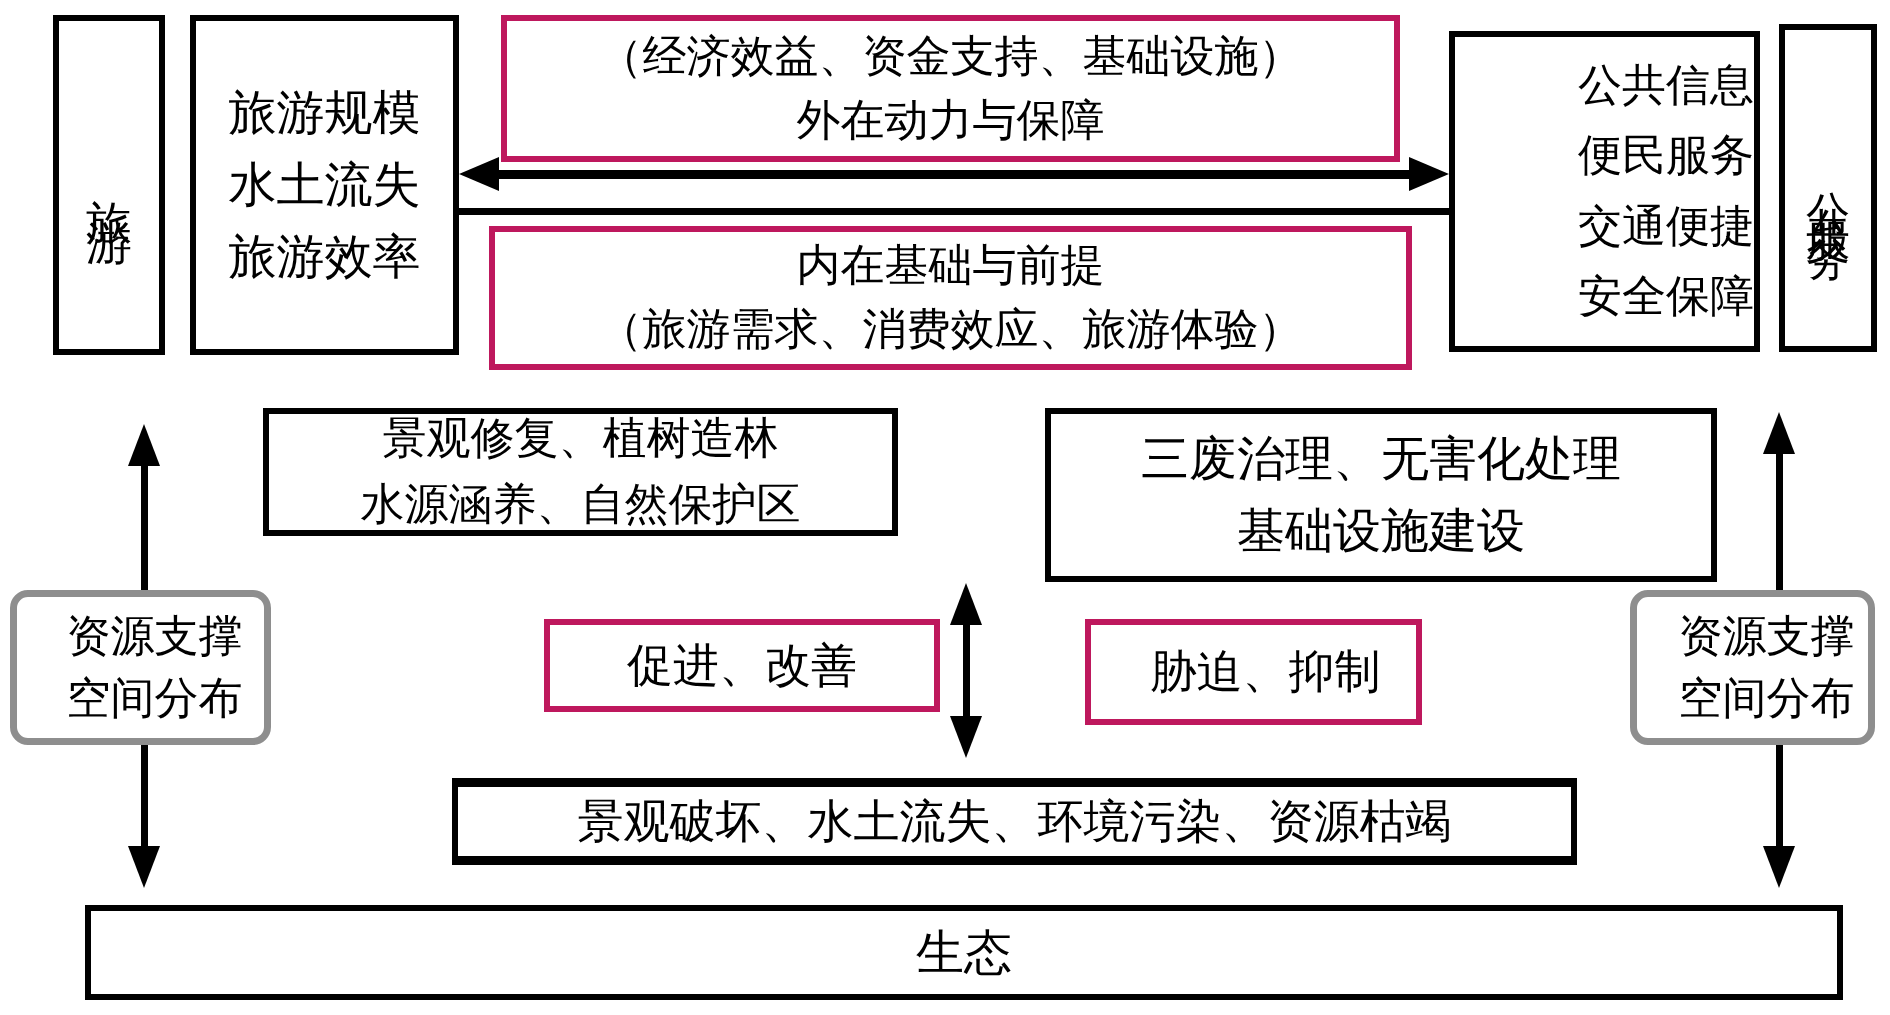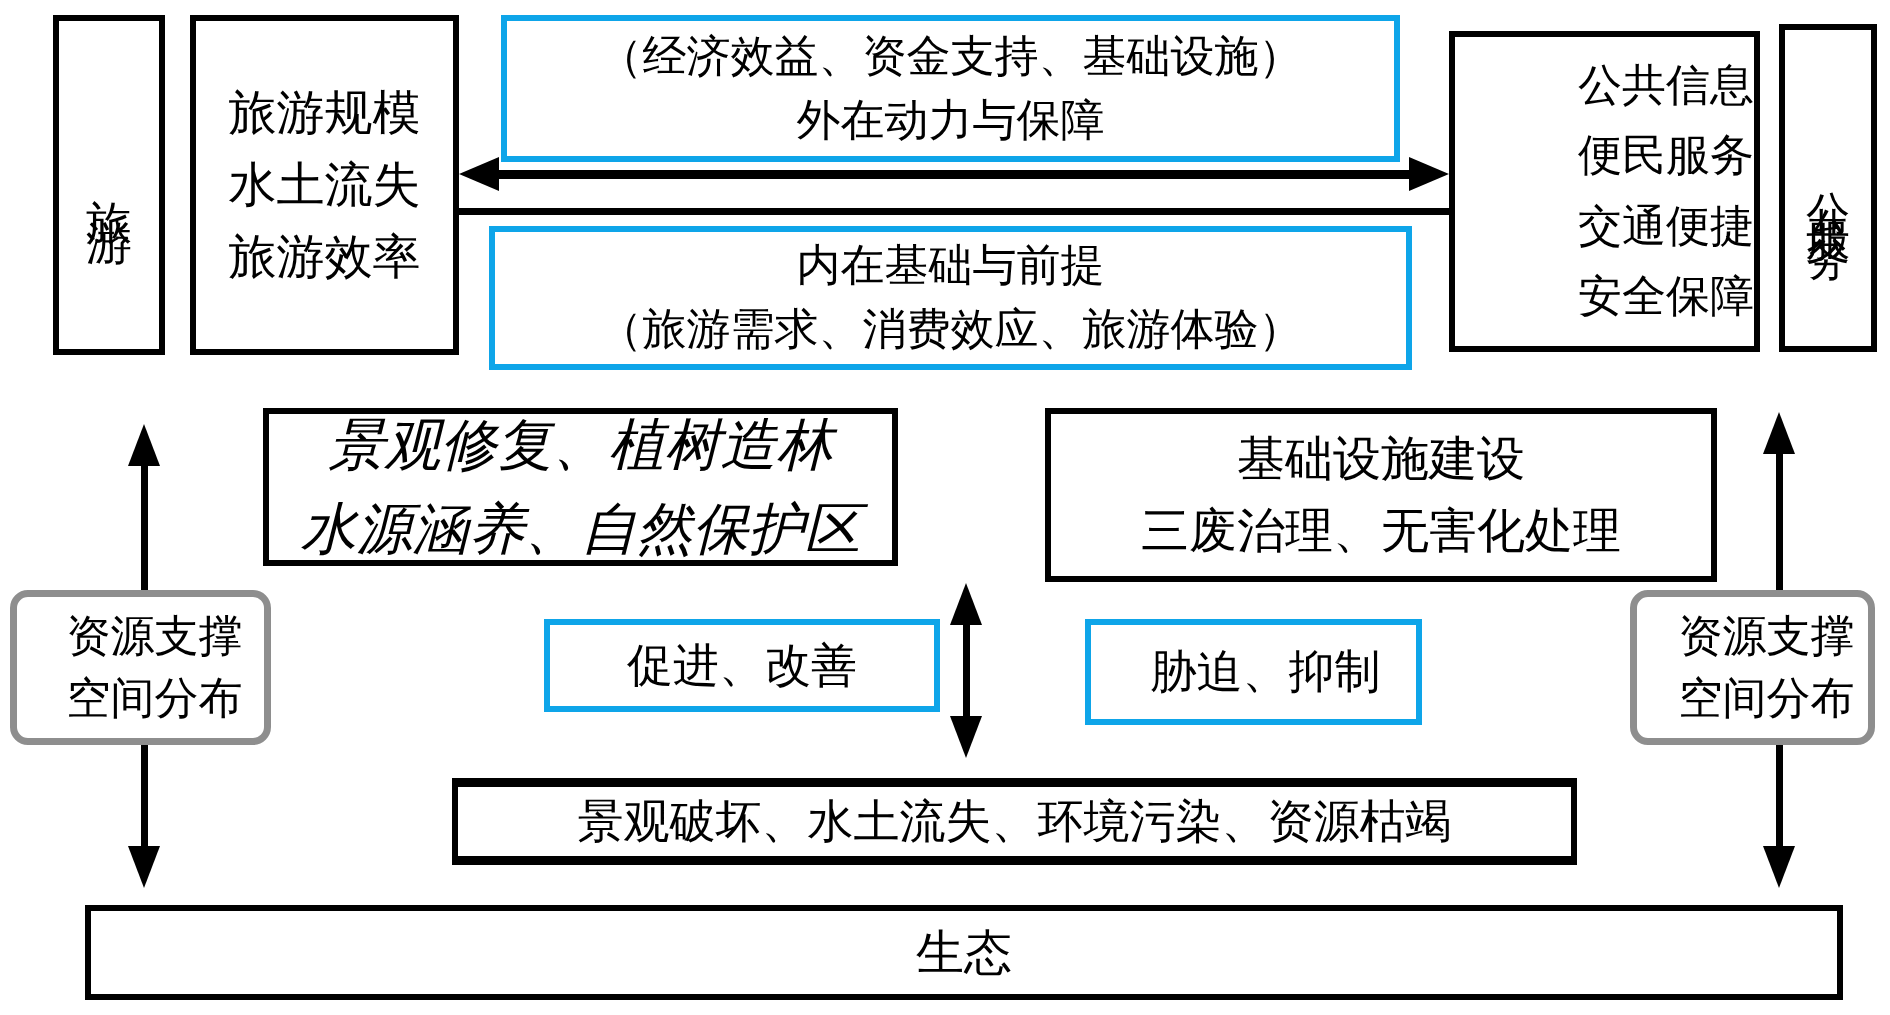--- a/index.html
+++ b/index.html
@@ -2,21 +2,21 @@
 <html><head>
 <meta charset="utf-8">
 <style>
   html,body{margin:0;padding:0;background:#ffffff;}
   #canvas{
     position:relative;width:1890px;height:1015px;background:#ffffff;overflow:hidden;
     font-family:"Liberation Serif","DejaVu Serif",serif;color:#000;
   }
   .box{position:absolute;box-sizing:border-box;background:#fff;display:flex;flex-direction:column;align-items:center;justify-content:center;text-align:center;}
   .b-black{border:6px solid #000;}
-  .b-gray{border:6px solid #0ea5e9;}
+  .b-gray{border:6px solid #be185d;}
   .b-gray-round{border:7px solid #8e8e8e;border-radius:18px;padding-left:28px;}
   .vtext{writing-mode:vertical-rl;text-orientation:upright;letter-spacing:0.48em;}
   .ln{display:block;white-space:nowrap;}
   
   .shaft{position:absolute;background:#000;}
   .head{position:absolute;width:0;height:0;}
   .head-left {border-top:17px solid transparent;border-bottom:17px solid transparent;border-right:40px solid #000;}
   .head-right{border-top:17px solid transparent;border-bottom:17px solid transparent;border-left:40px solid #000;}
   .head-up   {border-left:16px solid transparent;border-right:16px solid transparent;border-bottom:42px solid #000;}
   .head-down {border-left:16px solid transparent;border-right:16px solid transparent;border-top:42px solid #000;}
@@ -58,28 +58,28 @@
   </div>
 
   <div>
     <div class="head head-left" style="left:459px;top:157px;"></div>
     <div class="shaft" style="left:494px;top:170px;width:920px;height:9px;"></div>
     <div class="head head-right" style="left:1409px;top:157px;"></div>
   </div>
 
   <div class="shaft" style="left:459px;top:208px;width:990px;height:7px;"></div>
 
-  <div class="box b-black" style="left:263px;top:408px;width:635px;height:158px;font-size:56px;line-height:1.5;font-style:italic;">
+  <div class="box b-black" style="left:263px;top:408px;width:635px;height:128px;font-size:44px;line-height:1.5;">
     <span class="ln">景观修复、植树造林</span>
     <span class="ln">水源涵养、自然保护区</span>
   </div>
 
   <div class="box b-black" style="left:1045px;top:408px;width:672px;height:174px;font-size:48px;line-height:1.5;">
+    <span class="ln">三废治理、无害化处理</span>
     <span class="ln">基础设施建设</span>
-    <span class="ln">三废治理、无害化处理</span>
   </div>
 
   <div>
     <div class="head head-up" style="left:950px;top:583px;"></div>
     <div class="shaft" style="left:963px;top:621px;width:7px;height:99px;"></div>
     <div class="head head-down" style="left:950px;top:716px;"></div>
   </div>
 
   <div class="box b-gray" style="left:544px;top:619px;width:396px;height:93px;font-size:46px;">
     <span class="ln">促进、改善</span>

